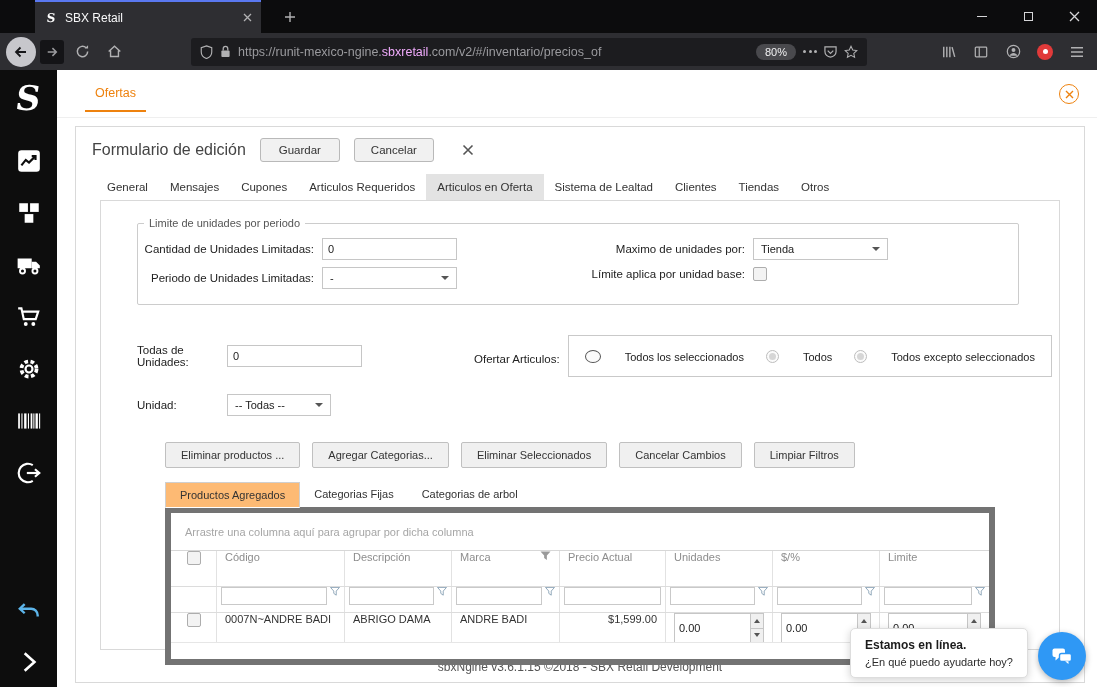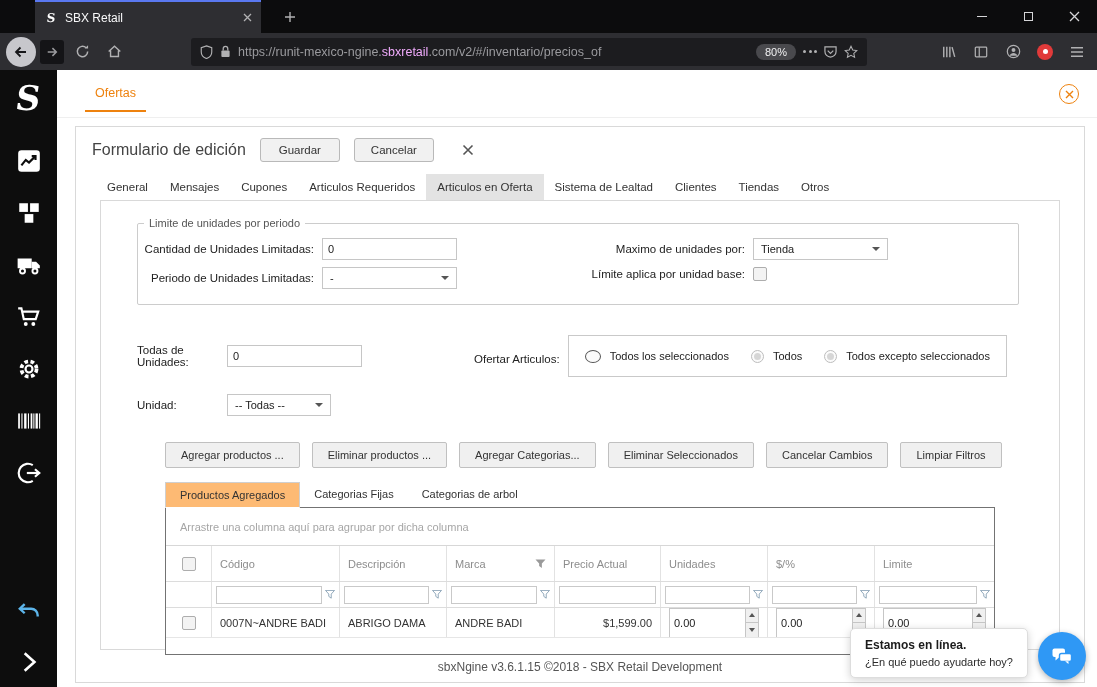--- a/index.html
+++ b/index.html
@@ -91,44 +91,44 @@
     font-size:11px; padding:0 7px; color:#222; }
   .caret { margin-left:auto; width:0; height:0; border-left:4px solid transparent;
     border-right:4px solid transparent; border-top:4px solid #555; }
   .cb { width:14px; height:14px; border:1px solid #adadad; background:#f3f3f3; border-radius:2px; }
 
   .offer-row { display:flex; align-items:center; margin:30px 0 0 36px; }
   .offer-row .lbl.l1 { width:90px; }
   .offer-lbl { margin-left:112px;margin-top:6px; }
   .radio-box { margin-left:8px; border:1px solid #c9c9c9; height:42px; display:flex;
     align-items:center; gap:22px; padding:0 16px; }
-  .radio-item { display:flex; align-items:center; gap:9px; font-size:11px; color:#222; }
+  .radio-item { display:flex; align-items:flex-end; gap:24px; font-size:11px; color:#222; }
   .radio { width:13px; height:13px; border-radius:50%; border:1px solid #bdbdbd; background:#fbfbfb;
     display:inline-flex; align-items:center; justify-content:center; }
   .radio::after { content:""; width:7px; height:7px; border-radius:50%; background:#d6d6d6; }
   .radio.sel { border-color:#555; }
   .radio.sel::after { background:#333; }
 
   .unit-row { display:flex; align-items:center; margin:17px 0 0 36px; }
   .unit-row .lbl { width:90px; }
 
   .actions-row { display:flex; gap:12px; margin:26px 0 0 64px; }
   .abtn { background:#f0f0f0; border:1px solid #c0c0c0; border-radius:2px; font-size:11px;
     color:#333; padding:6px 15px; }
 
   .grid-tabs { display:flex; margin:14px 0 0 64px; font-size:11px; color:#333; }
   .gtab { padding:6px 14px; }
   .gtab.active { border:1px solid #cfcfcf; border-bottom:1px solid #fff; background:#fdba74;
     margin-bottom:-1px; position:relative; z-index:2; }
 
-  .grid-panel { margin-left:64px; width:830px; border:1px solid #737373; background:#fff; position:relative; z-index:1; }
+  .grid-panel { margin-left:64px; width:830px; border:6px solid #737373; background:#fff; position:relative; z-index:1; }
   .group-area { height:38px; border-bottom:1px solid #d7d7d7; display:flex; align-items:center;
     padding:0 14px; color:#a6a6a6; font-size:11px; }
   .grow { display:flex; }
-  .gcell { display:flex; align-items:center; padding:0 8px; border-right:1px solid #e2e2e2;
+  .gcell { display:flex; align-items:flex-start; padding:0 8px; border-right:1px solid #e2e2e2;
     font-size:11px; color:#333; overflow:hidden; white-space:nowrap; }
   .gcell:last-child { border-right:none; }
   .c0{width:46px; justify-content:center;} .c1{width:128px;} .c2{width:107px;} .c3{width:108px;}
   .c4{width:106px;} .c5{width:107px;} .c6{width:107px;} .c7{flex:1;}
   .hrow { height:36px; border-bottom:1px solid #dcdcdc; }
   .hrow .gcell { color:#8d8d8d; }
   .frow { height:26px; border-bottom:1px solid #dcdcdc; }
   .frow .gcell { padding:0 4px; gap:3px; }
   .fin { flex:1; min-width:0; height:18px; border:1px solid #c9c9c9; background:#fff; }
   .drow { height:30px; border-bottom:1px solid #e6e6e6; }
@@ -440,21 +440,20 @@
 
         <div class="unit-row">
           <span class="lbl">Unidad:</span>
           <span class="sel w104">
             <span>-- Todas --</span>
             <span class="caret"></span>
           </span>
         </div>
 
         <div class="actions-row">
-          <span class="abtn">Agregar productos ...</span>
           <span class="abtn">Eliminar productos ...</span>
           <span class="abtn">Agregar Categorias...</span>
           <span class="abtn">Eliminar Seleccionados</span>
           <span class="abtn">Cancelar Cambios</span>
           <span class="abtn">Limpiar Filtros</span>
         </div>
 
         <div class="grid-tabs">
           <span class="gtab active">Productos Agregados</span>
           <span class="gtab">Categorias Fijas</span>

